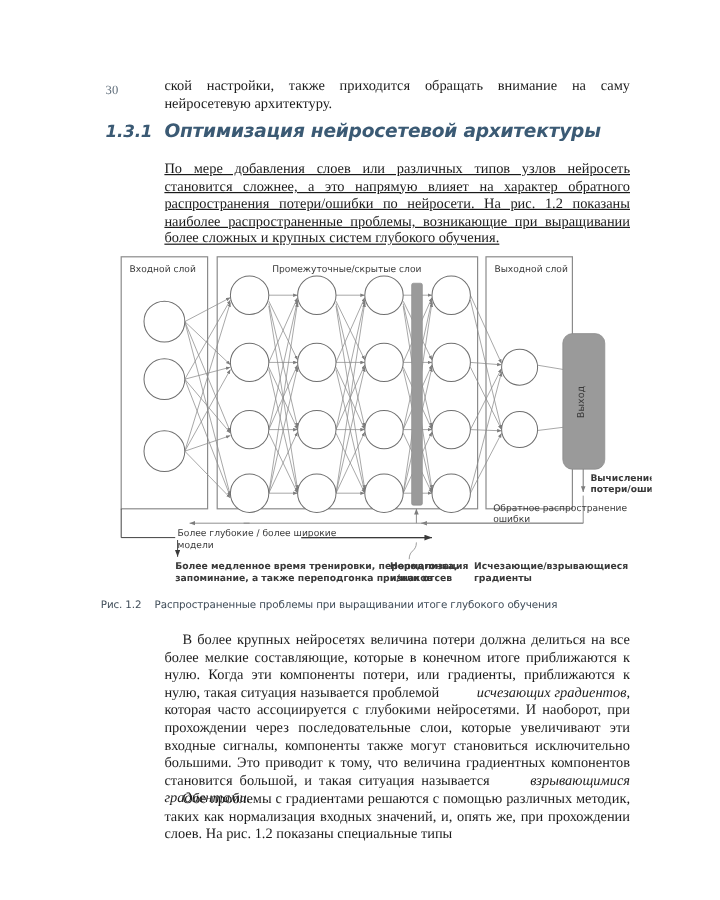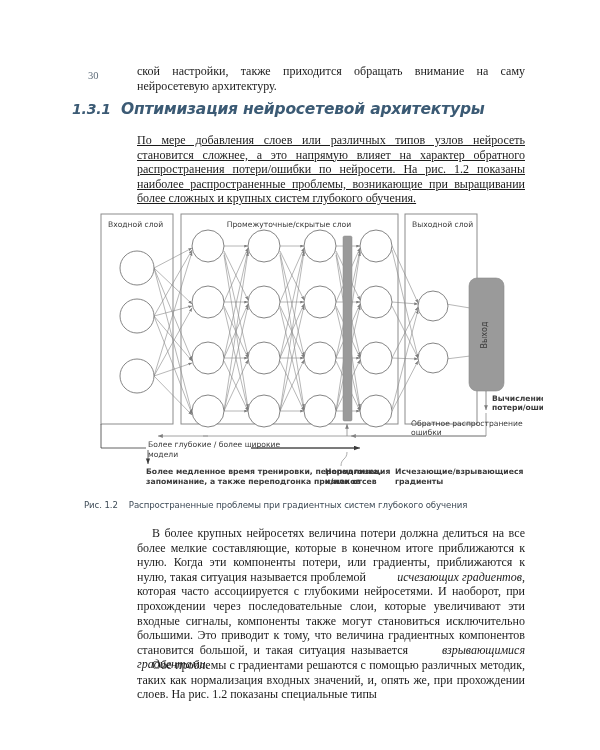--- a/index.html
+++ b/index.html
@@ -64,21 +64,21 @@
     text-align: justify;
     text-justify: inter-word;
     color: #1c1c1c;
   }
   p.body.indent { text-indent: 15px; }
   .ital { font-style: italic; margin-left: 28px; }
 
   
   .h3 {
     position: absolute;
-    left: 72px;
+    left: 88px;
     top: 100px;
     width: 440px;
     color: #3b5a74;
     font-family: "DejaVu Sans", sans-serif;
     font-style: italic;
     font-weight: bold;
     font-size: 15.5px;
     letter-spacing: -.2px;
   }
   .h3 .num {
@@ -304,21 +304,21 @@
       <path d="M249,244 C249,252 243,250 243,258" stroke="#8a8a8a" stroke-width=".7" fill="none"></path>
       <text class="lbl" x="227" y="266" font-size="7.7" font-weight="bold" fill="#2a2a2a">Нормализация</text>
       <text class="lbl" x="227" y="276" font-size="7.7" font-weight="bold" fill="#2a2a2a">и/или отсев</text>
 
       <text class="lbl" x="297" y="266" font-size="7.7" font-weight="bold" fill="#2a2a2a">Исчезающие/взрывающиеся</text>
       <text class="lbl" x="297" y="276" font-size="7.7" font-weight="bold" fill="#2a2a2a">градиенты</text>
     </svg>
   </div>
 
   <div class="fig-caption">
-    <span class="cap-num">Рис. 1.2</span><span>Распространенные проблемы при градиентных систем глубокого обучения</span>
+    <span class="cap-num">Рис. 1.2</span><span>Распространенные проблемы при выращивании итоге глубокого обучения</span>
   </div>
 
   <div class="col" style="top:526px;">
     <p class="body indent"><span>В более крупных нейросетях величина потери должна делиться на все более мелкие составляющие, которые в конечном итоге приближаются к нулю. Когда эти компоненты потери, или градиенты, приближаются к нулю, такая ситуация называется проблемой </span><span class="ital">исчезающих градиентов</span><span>, которая часто ассоциируется с глубокими нейросетями. И наоборот, при прохождении через последовательные слои, которые увеличивают эти входные сигналы, компоненты также могут становиться исключительно большими. Это приводит к тому, что величина градиентных компонентов становится большой, и такая ситуация называется </span><span class="ital">взрывающимися градиентами</span><span>.</span></p>
   </div>
 
   <div class="col" style="top:658px;">
     <p class="body indent">Обе проблемы с градиентами решаются с помощью различных методик, таких как нормализация входных значений, и, опять же, при прохождении слоев. На рис. 1.2 показаны специальные типы</p>
   </div>
 

